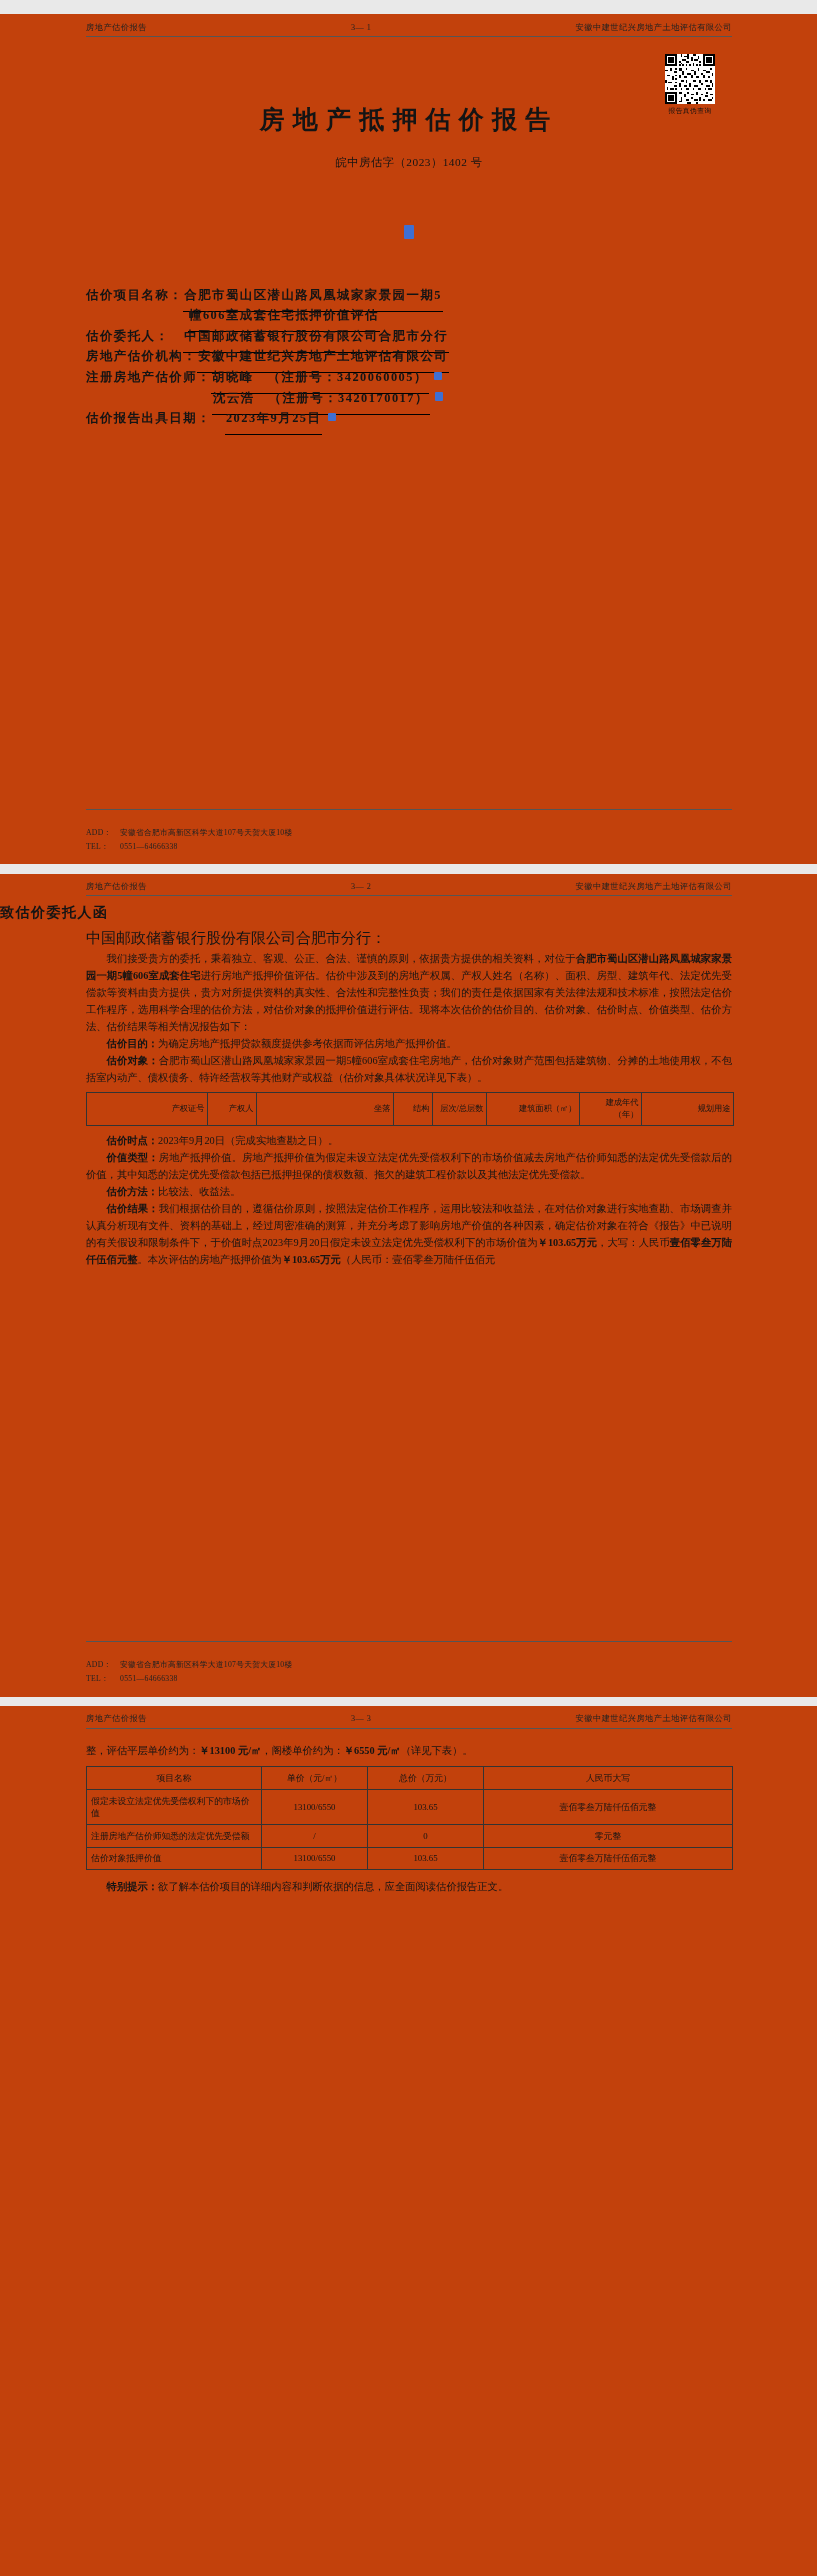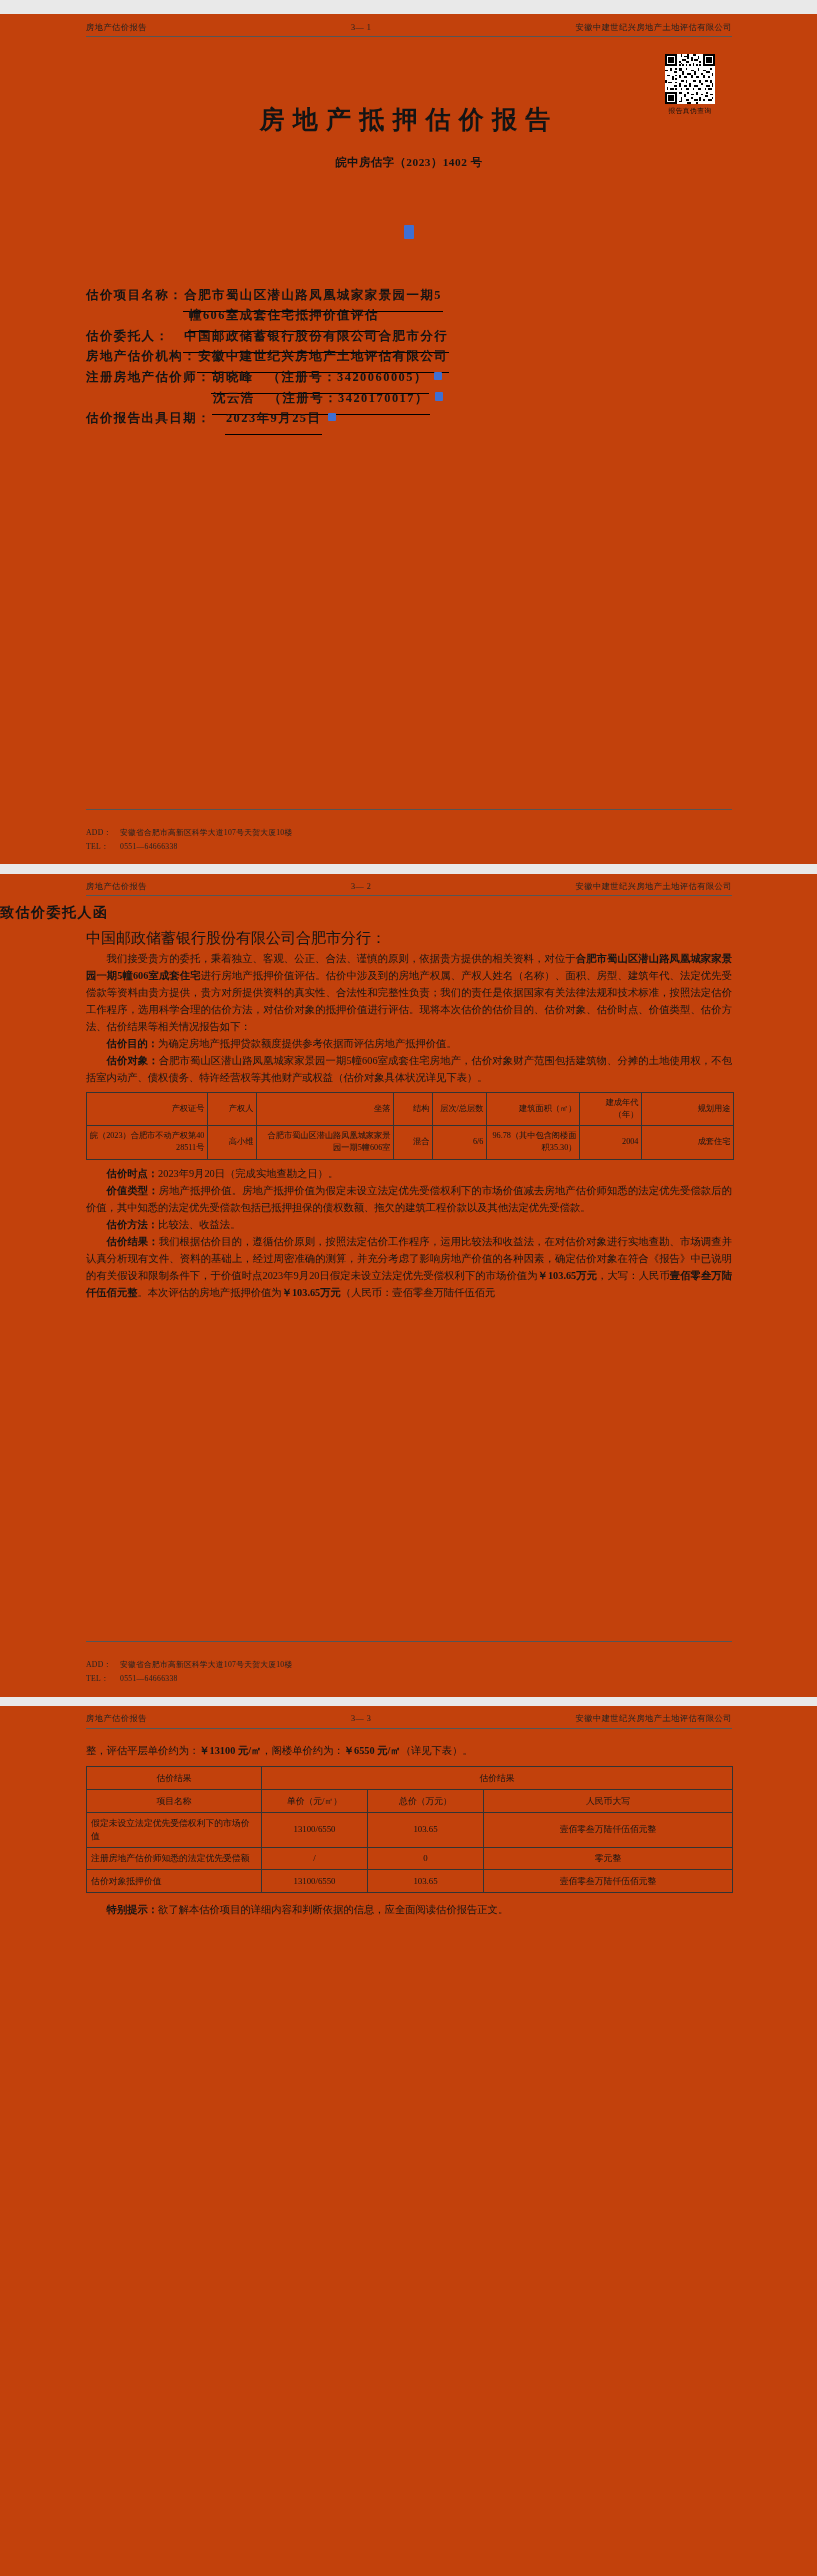--- a/index.html
+++ b/index.html
@@ -28,21 +28,21 @@
     font-size:7.7px; color:#222; letter-spacing:0.3px;
   }
   .footer-row { margin-bottom:4.1px; }
   .footer-label { display:inline-block; min-width:34px; }
 
   
   .qr-block { position:absolute; top:40px; right:103px; width:50px; text-align:center; }
   .qr-svg { display:block; }
   .qr-caption { margin-top:2.6px; font-size:6.7px; letter-spacing:0.5px; color:#111; }
   .cover-title { margin-top:66px; text-align:center; font-size:25px; font-weight:bold; letter-spacing:8.2px; }
-  .doc-number { margin-top:18.5px; text-align:center; font-size:11.3px; font-weight:bold; letter-spacing:0.5px; }
+  .doc-number { margin-top:18.5px; text-align:center; font-size:11.3px; font-weight:normal; letter-spacing:0.5px; }
   .seal-mark { display:block; margin:55px auto 0; width:10.8px; height:14px; background:#3e6fd3; border-radius:1px; }
   .cover-fields { margin:48px 86px 0; font-size:12.4px; font-weight:bold; letter-spacing:1.5px; }
   .field-row { margin-bottom:4.6px; line-height:16px; white-space:nowrap; }
   .field-value { border-bottom:1px solid #000; padding:0 1px 9px; }
   .indent-under-label { margin-left:102px; }
   .indent-under-name { margin-left:126px; }
   .blue-mark { display:inline-block; width:8.2px; height:8.2px; margin-left:5.2px; background:#3e6fd3; border-radius:1px; vertical-align:1px; }
 
   
   .letter-title { margin-top:7.2px; font-size:14px; font-weight:bold; letter-spacing:1.5px; }
@@ -276,30 +276,20 @@
             <tr>
           <th>产权证号</th>
           <th>产权人</th>
           <th>坐落</th>
           <th>结构</th>
           <th>层次/总层数</th>
           <th>建筑面积（㎡）</th>
           <th>建成年代（年）</th>
           <th>规划用途</th>
         </tr>
-        <tr>
-          <td>皖（2023）合肥市不动产权第4028511号</td>
-          <td>高小维</td>
-          <td>合肥市蜀山区潜山路凤凰城家家景园一期5幢606室</td>
-          <td>混合</td>
-          <td>6/6</td>
-          <td>96.78（其中包含阁楼面积35.30）</td>
-          <td>2004</td>
-          <td>成套住宅</td>
-        </tr>
       </tbody>
         </table>
 
       <p>
         <span class="para-label">估价时点：</span><span>2023年9月20日（完成实地查勘之日）。</span>
       </p>
       <p>
         <span class="para-label">价值类型：</span><span>房地产抵押价值。房地产抵押价值为假定未设立法定优先受偿权利下的市场价值减去房地产估价师知悉的法定优先受偿款后的价值，其中知悉的法定优先受偿款包括已抵押担保的债权数额、拖欠的建筑工程价款以及其他法定优先受偿款。</span>
       </p>
       <p>
@@ -332,24 +322,20 @@
     </p>
 
     <table class="result-table">
       <colgroup>
         <col style="width:175px">
           <col style="width:106px">
           <col style="width:116px">
           <col style="width:249px">
       </colgroup>
       <tbody>
-          <tr>
-        <th>估价结果</th>
-        <th colspan="3">估价结果</th>
-      </tr>
       <tr>
         <th>项目名称</th>
         <th>单价（元/㎡）</th>
         <th>总价（万元）</th>
         <th>人民币大写</th>
       </tr>
       <tr>
         <td class="name-cell">假定未设立法定优先受偿权利下的市场价值</td>
         <td>13100/6550</td>
         <td>103.65</td>

